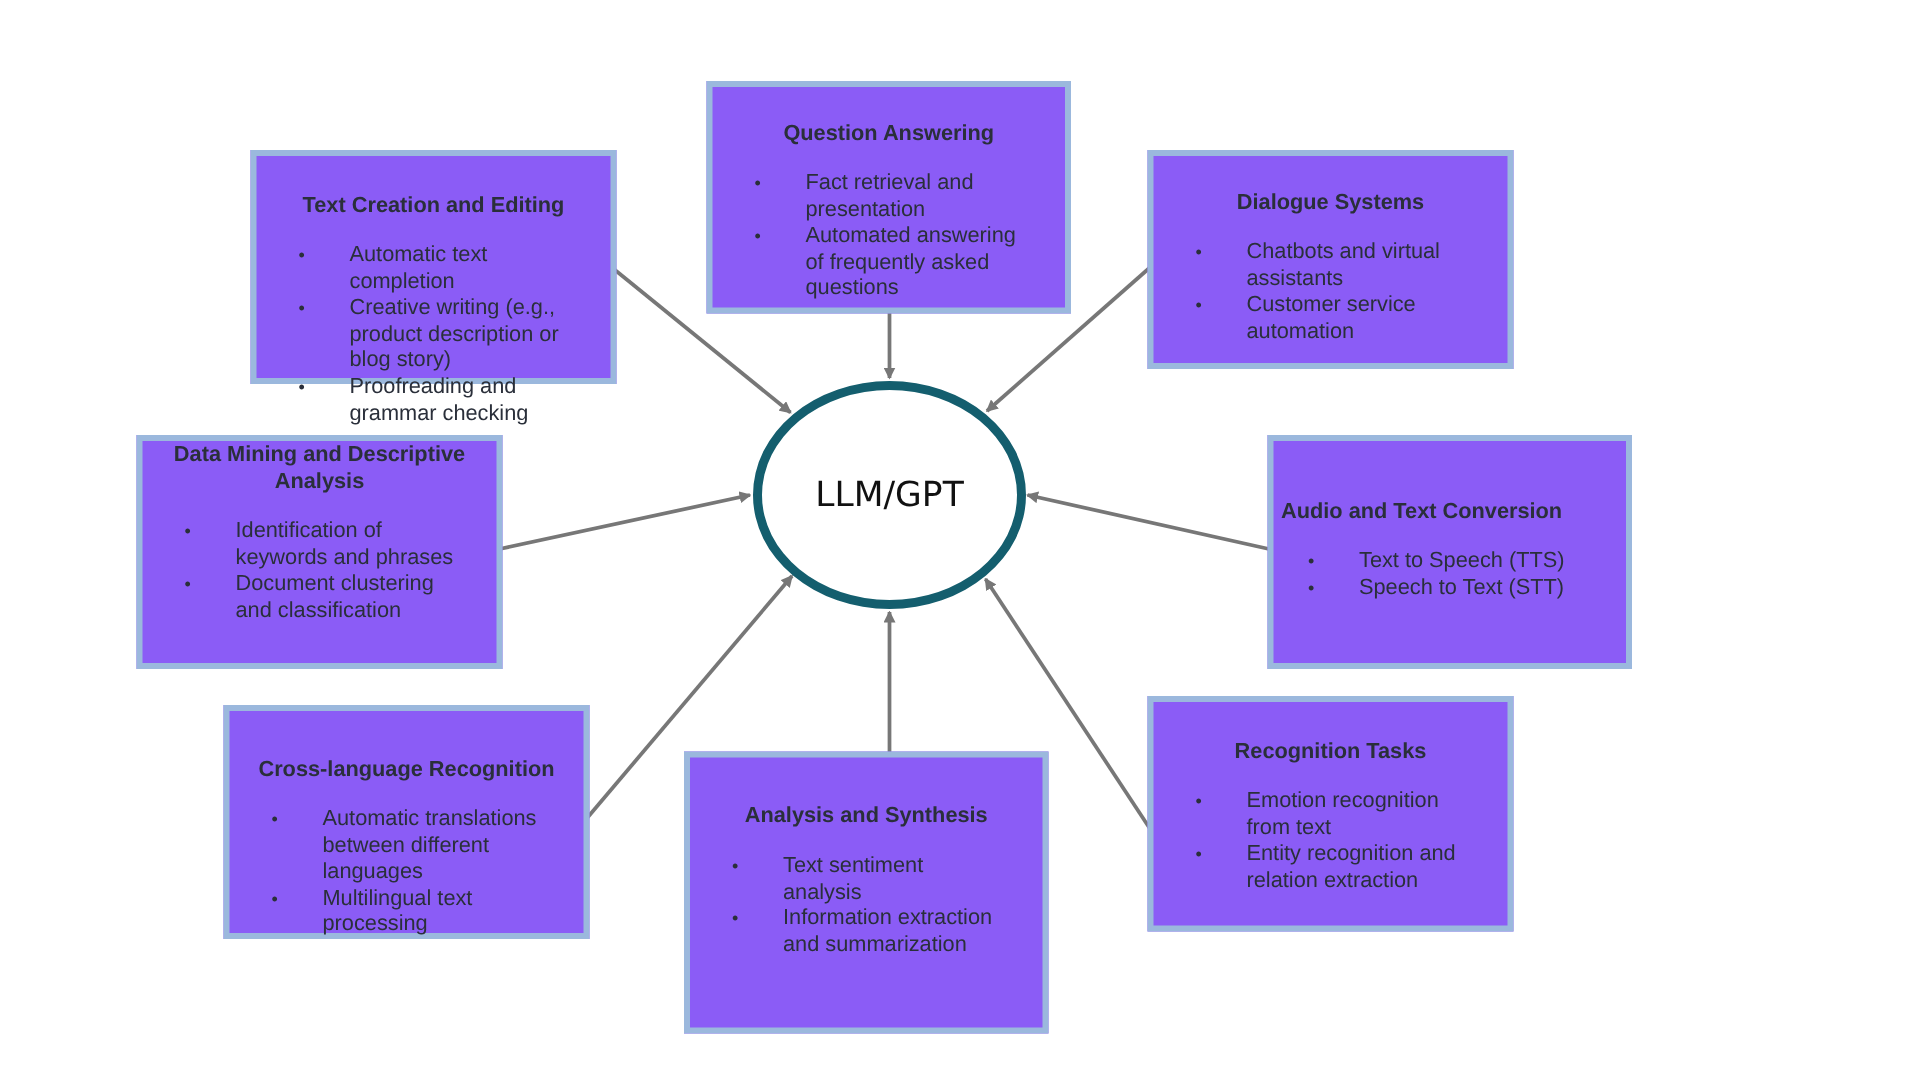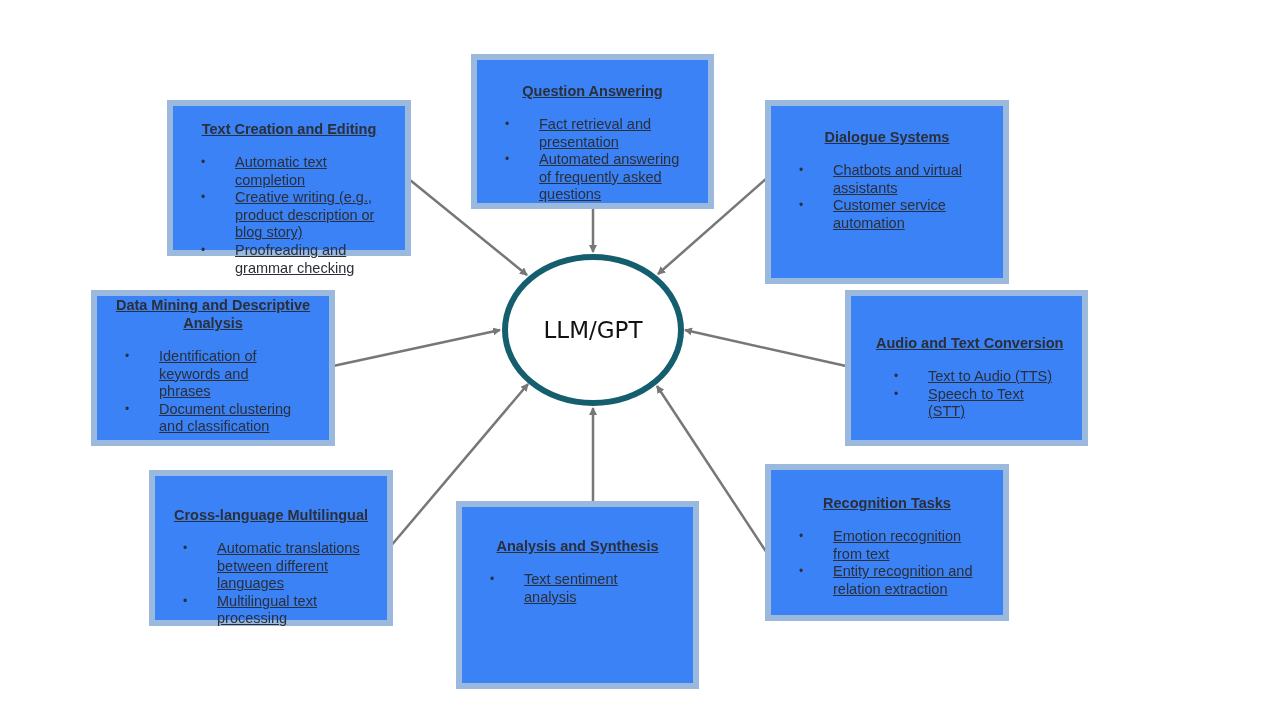--- a/index.html
+++ b/index.html
@@ -1,20 +1,20 @@
 <!DOCTYPE html>
 <html><head>
 <meta charset="utf-8">
 <style>
   html, body { margin: 0; padding: 0; background: #ffffff; }
   body { width: 1280px; height: 720px; position: relative; overflow: hidden;
          font-family: "Liberation Sans", sans-serif; color: #2a2f3a; }
   #arrows { position: absolute; left: 0; top: 0; width: 1280px; height: 720px; }
-  .box { position: absolute; box-sizing: border-box; border: 6px solid #a21caf;
-         background: #3b82f6; padding: 0 10px; text-decoration: underline; }
+  .box { position: absolute; box-sizing: border-box; border: 4px solid #a21caf;
+         background: #8b5cf6; padding: 0 10px; }
   .box .title { font-weight: bold; font-size: 14.5px; text-align: center; color: #2a2f3a;
                 line-height: 18px; }
   .box ul { list-style: none; margin: 16px; padding: 0; }
   .box li { position: relative; padding-left: 36px; font-size: 14.5px; line-height: 17.6px; color: #2a2f3a; }
   .box li::before { content: "\2022"; position: absolute; left: 2px; top: 0; font-size: 12px; }
   .ellipse { position: absolute; left: 502px; top: 254px; width: 182px; height: 152px;
              box-sizing: border-box; border: 6px solid #145e6e; border-radius: 50%;
              background: #ffffff; display: flex; align-items: center; justify-content: center; }
   .ellipse span { font-family: "DejaVu Sans", sans-serif; font-size: 23px; color: #111111; }
 </style>
@@ -34,73 +34,74 @@
   <line x1="846" y1="366" x2="685" y2="330" stroke="#777777" stroke-width="2.5" marker-end="url(#ah)"></line>
   <line x1="390" y1="547" x2="528" y2="384" stroke="#777777" stroke-width="2.5" marker-end="url(#ah)"></line>
   <line x1="593" y1="503" x2="593" y2="408" stroke="#777777" stroke-width="2.5" marker-end="url(#ah)"></line>
   <line x1="767" y1="553" x2="657" y2="386" stroke="#777777" stroke-width="2.5" marker-end="url(#ah)"></line>
 </svg>
 
 <div class="ellipse" style="border-color: rgb(20, 94, 110);">
   <span>LLM/GPT</span>
 </div>
 
-<div class="box" style="left: 167px; top: 100px; width: 244px; height: 156px; padding-top: 14px; border-color: rgb(155, 184, 221);">
+<div class="box" style="left: 167px; top: 100px; width: 244px; height: 156px; padding-top: 24px; border-color: rgb(155, 184, 221);">
   <div class="title">Text Creation and Editing</div>
   <ul style="margin-top:16px;">
     <li>Automatic text completion</li>
     <li>Creative writing (e.g., product description or blog story)</li>
     <li>Proofreading and grammar checking</li>
   </ul>
 </div>
 
 <div class="box" style="left: 471px; top: 54px; width: 243px; height: 155px; padding-top: 22px; border-color: rgb(155, 184, 221);">
   <div class="title">Question Answering</div>
   <ul style="margin-top:16px;">
     <li>Fact retrieval and presentation</li>
     <li>Automated answering of frequently asked questions</li>
   </ul>
 </div>
 
-<div class="box" style="left: 765px; top: 100px; width: 244px; height: 184px; padding-top: 22px; border-color: rgb(155, 184, 221);">
+<div class="box" style="left: 765px; top: 100px; width: 244px; height: 146px; padding-top: 22px; border-color: rgb(155, 184, 221);">
   <div class="title">Dialogue Systems</div>
   <ul style="margin-top:16px;">
     <li>Chatbots and virtual assistants</li>
     <li>Customer service automation</li>
   </ul>
 </div>
 
 <div class="box" style="left: 91px; top: 290px; width: 244px; height: 156px; border-color: rgb(155, 184, 221);">
   <div class="title">Data Mining and Descriptive Analysis</div>
   <ul style="margin-top:16px;">
     <li>Identification of keywords and phrases</li>
     <li>Document clustering and classification</li>
   </ul>
 </div>
 
-<div class="box" style="left: 845px; top: 290px; width: 243px; height: 156px; padding-top: 38px; padding-left: 25px; border-color: rgb(155, 184, 221);">
+<div class="box" style="left: 845px; top: 290px; width: 243px; height: 156px; padding-top: 38px; padding-left: 5px; border-color: rgb(155, 184, 221);">
   <div class="title" style="text-align:left;">Audio and Text Conversion</div>
   <ul style="margin-top:16px;">
-    <li>Text to Audio (TTS)</li>
+    <li>Text to Speech (TTS)</li>
     <li>Speech to Text (STT)</li>
   </ul>
 </div>
 
 <div class="box" style="left: 149px; top: 470px; width: 244px; height: 156px; padding-top: 30px; border-color: rgb(155, 184, 221);">
-  <div class="title">Cross-language Multilingual</div>
+  <div class="title">Cross-language Recognition</div>
   <ul style="margin-top:16px;">
     <li>Automatic translations between different languages</li>
     <li>Multilingual text processing</li>
   </ul>
 </div>
 
 <div class="box" style="left: 456px; top: 501px; width: 243px; height: 188px; padding-top: 30px; border-color: rgb(155, 184, 221);">
   <div class="title">Analysis and Synthesis</div>
   <ul style="margin-top:16px;">
     <li>Text sentiment analysis</li>
+    <li>Information extraction and summarization</li>
   </ul>
 </div>
 
 <div class="box" style="left: 765px; top: 464px; width: 244px; height: 157px; padding-top: 24px; border-color: rgb(155, 184, 221);">
   <div class="title">Recognition Tasks</div>
   <ul style="margin-top:16px;">
     <li>Emotion recognition from text</li>
     <li>Entity recognition and relation extraction</li>
   </ul>
 </div>

